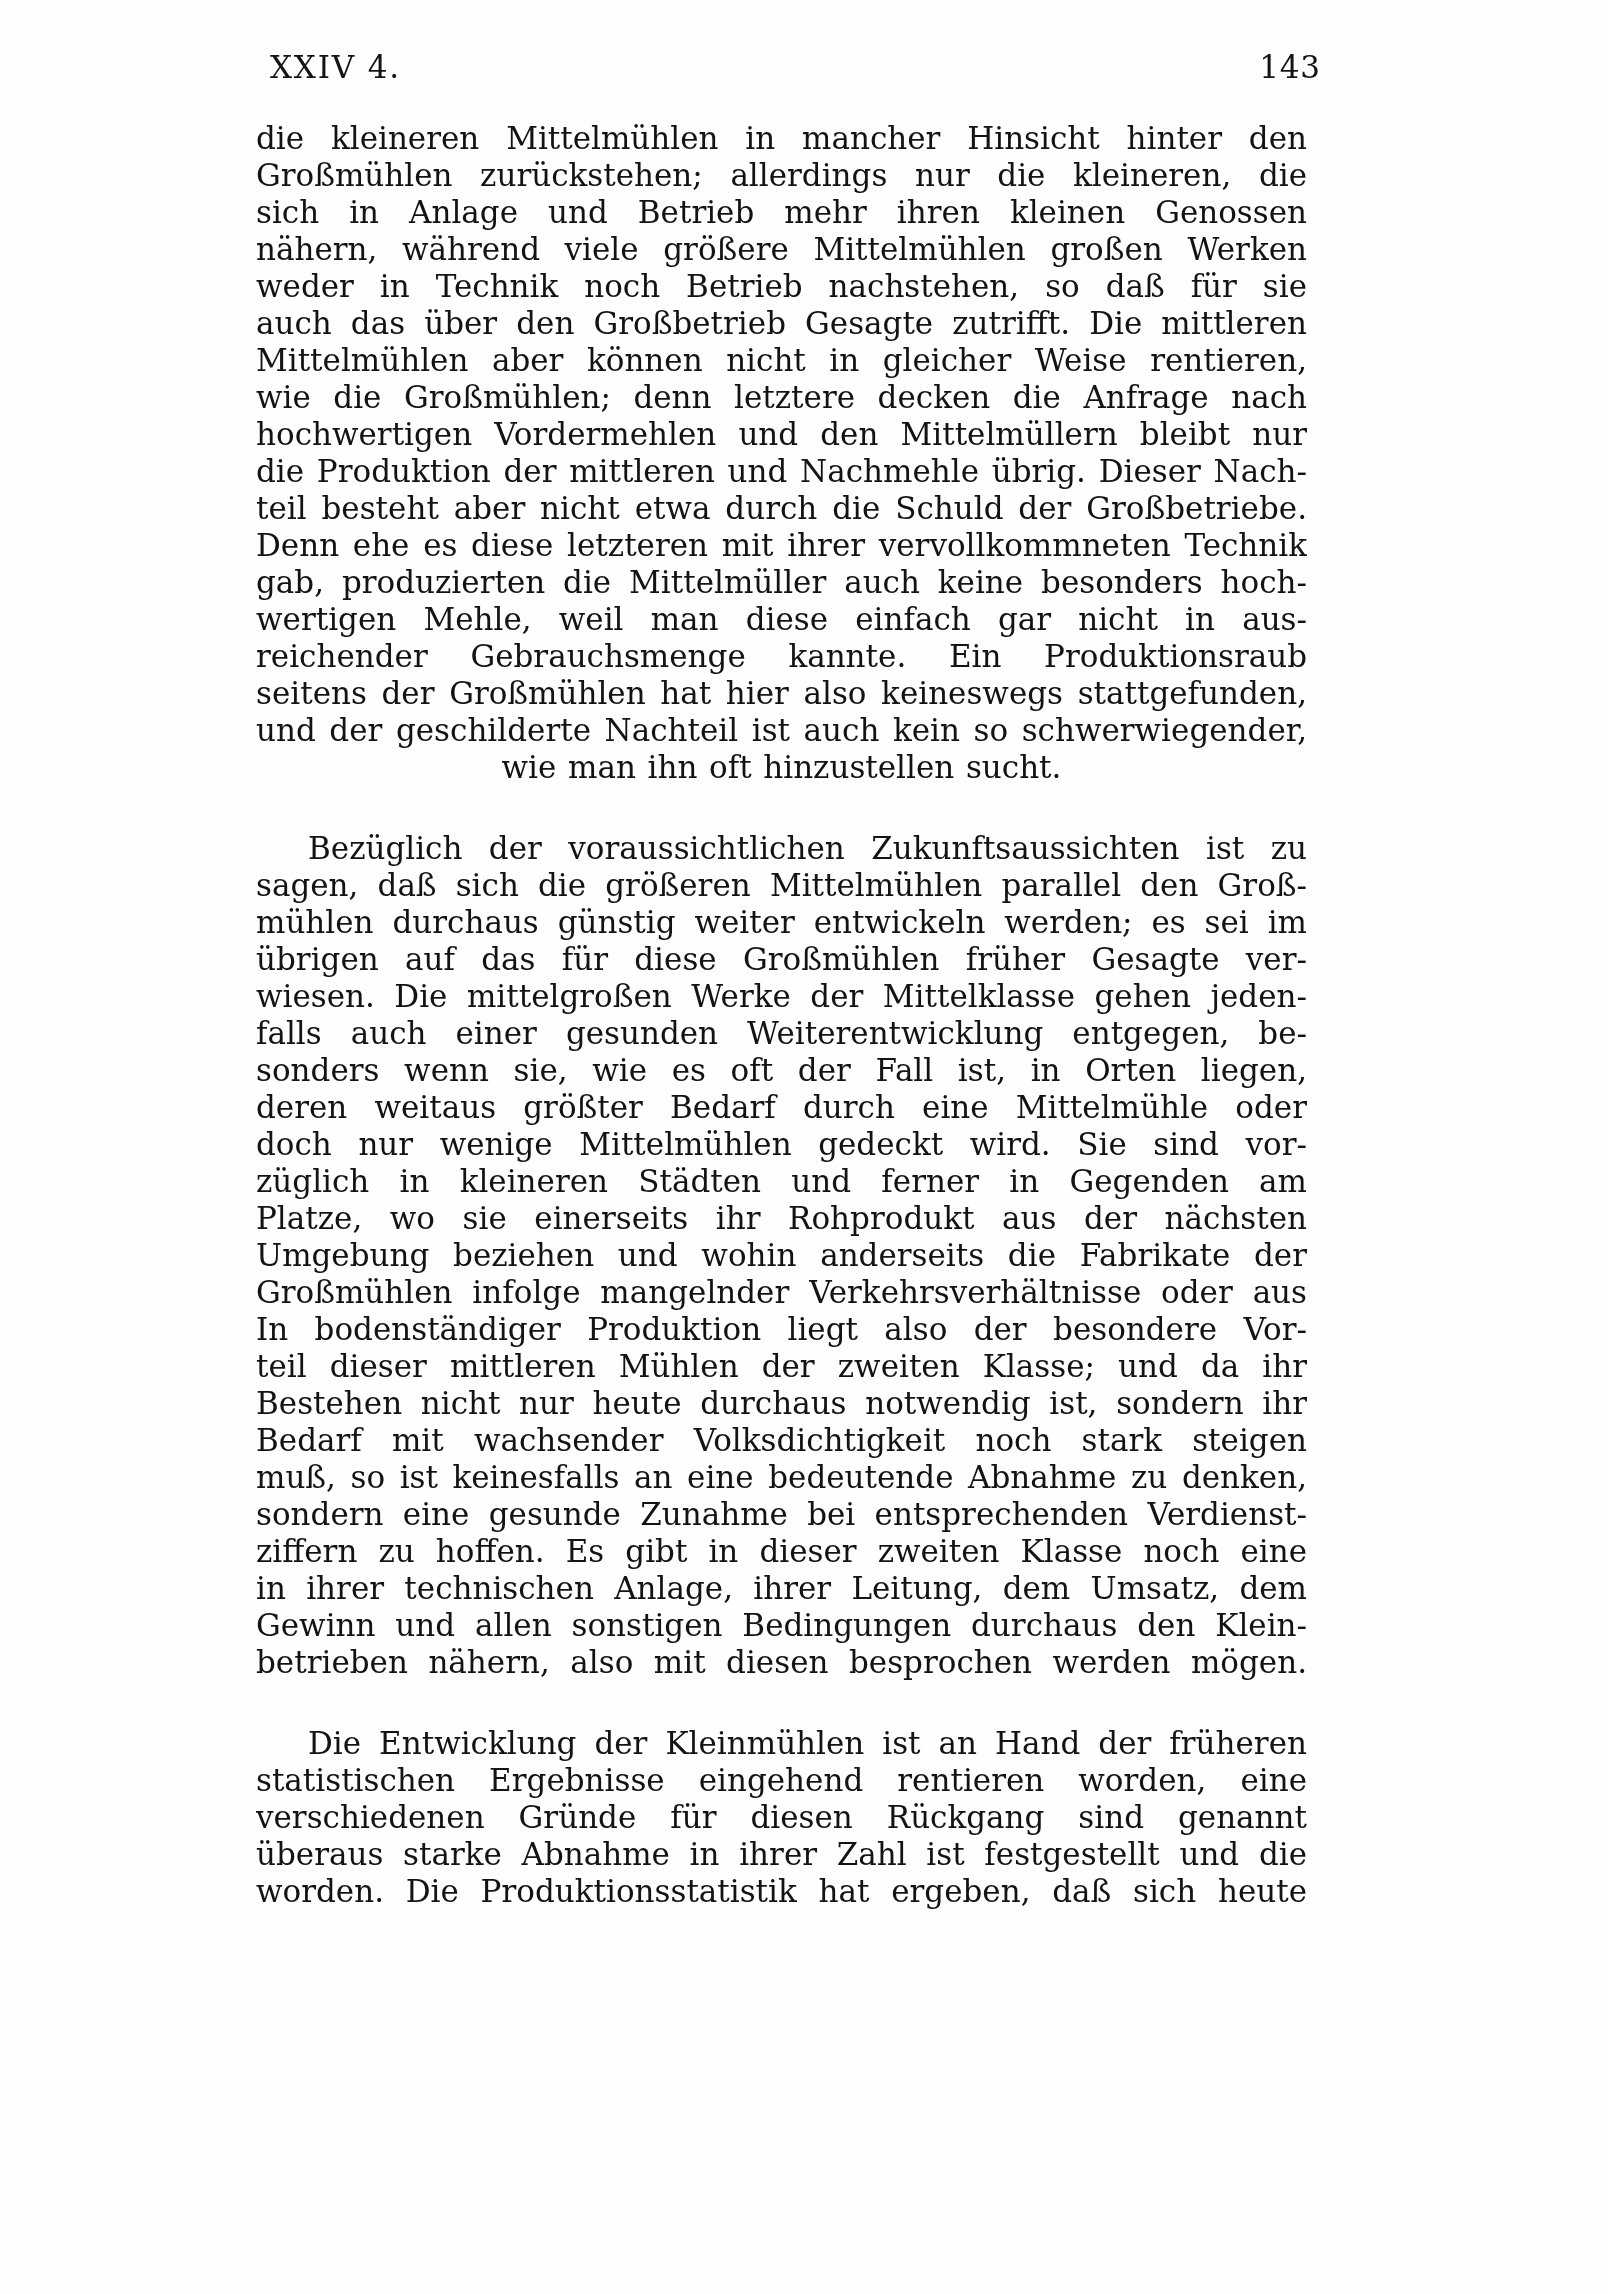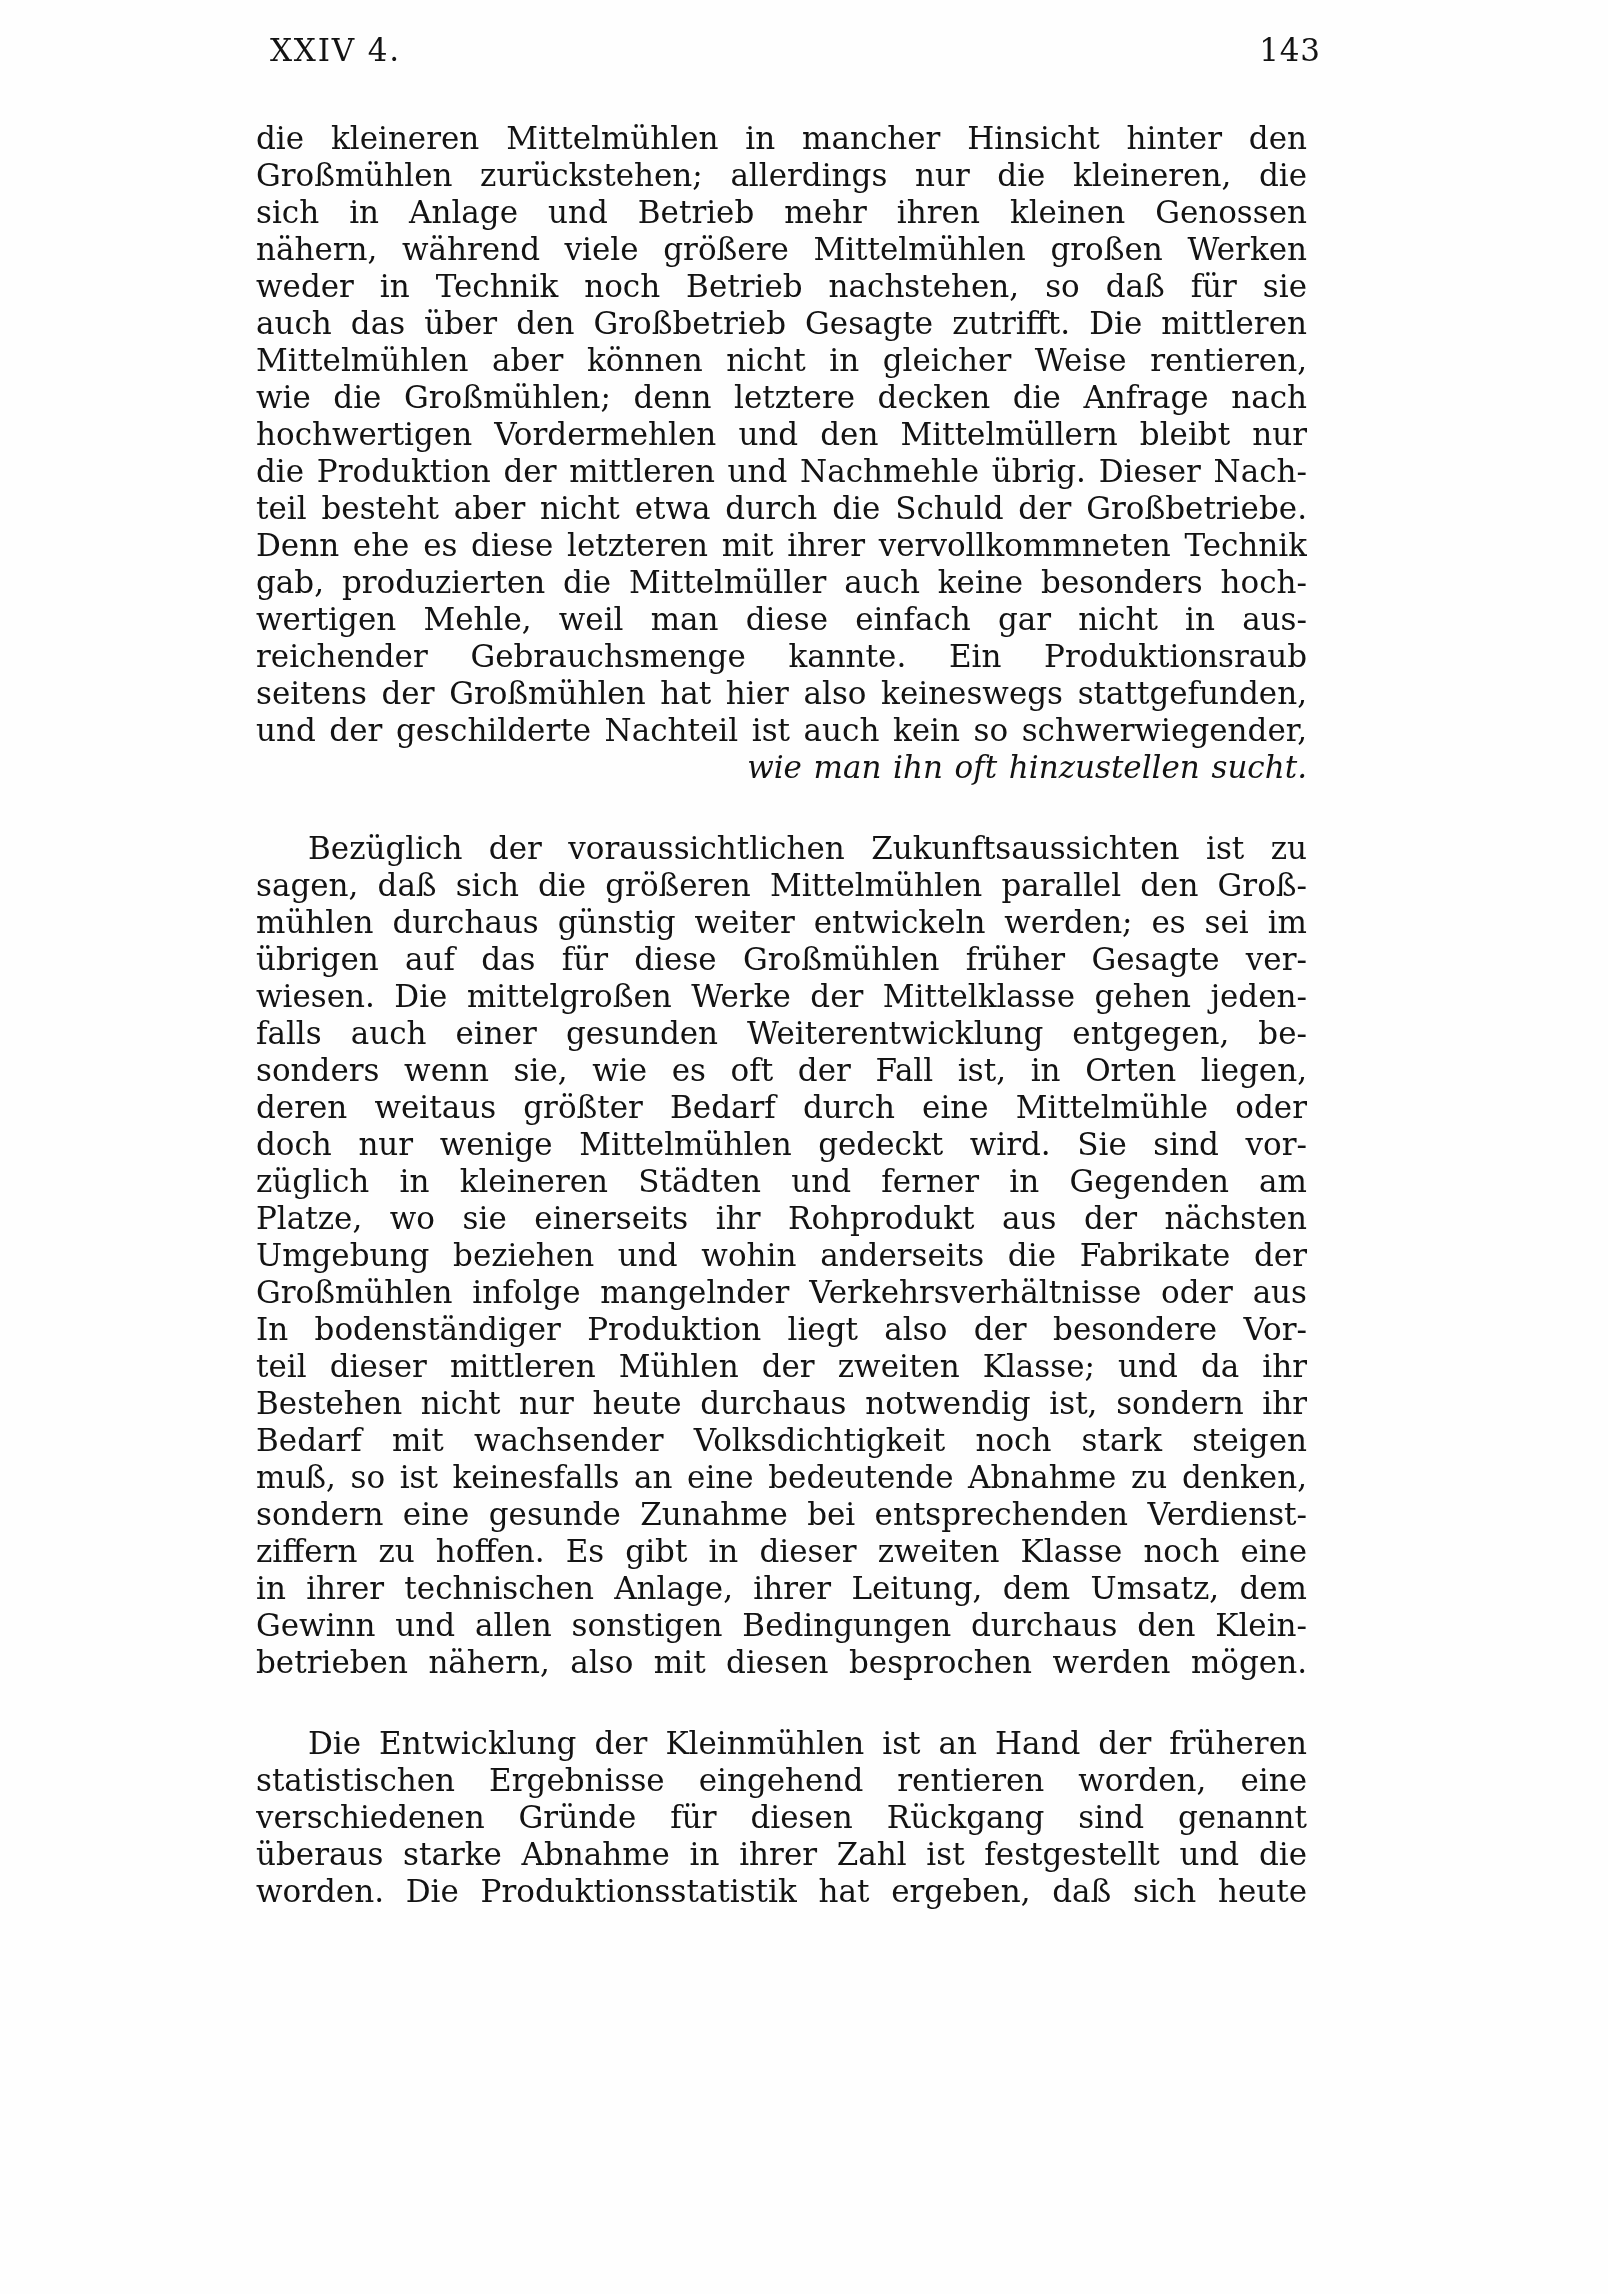--- a/index.html
+++ b/index.html
@@ -7,21 +7,21 @@
     position: relative;
     width: 1608px;
     height: 2294px;
     background: #fefefe;
     color: #131313;
     font-family: "DejaVu Serif", "Liberation Serif", serif;
     overflow: hidden;
   }
   .page-header {
     position: absolute;
-    top: 30px;
+    top: 47px;
     left: 270px;
     width: 1051px;
     display: flex;
     justify-content: space-between;
     align-items: baseline;
     font-size: 31px;
     line-height: 40px;
   }
   .header-section { letter-spacing: 1.8px; }
   .header-pagenum { letter-spacing: 0.9px; }
@@ -37,21 +37,21 @@
     height: 37px;
     line-height: 37px;
     font-size: 31px;
     text-align: justify;
     overflow: hidden;
     white-space: normal;
     word-spacing: 1.8px;
   }
   
   .line::after { content: ""; display: inline-block; width: 100%; height: 0; }
-  .line.no-just { text-align: right; font-style: italic; }
+  .line.no-just { text-align: center; }
   .line.no-just::after { content: none; }
 </style>
 </head>
 <body>
 
 <div class="page">
   <div class="page-header">
     <span class="header-section">XXIV 4.</span>
     <span class="header-pagenum">143</span>
   </div>

